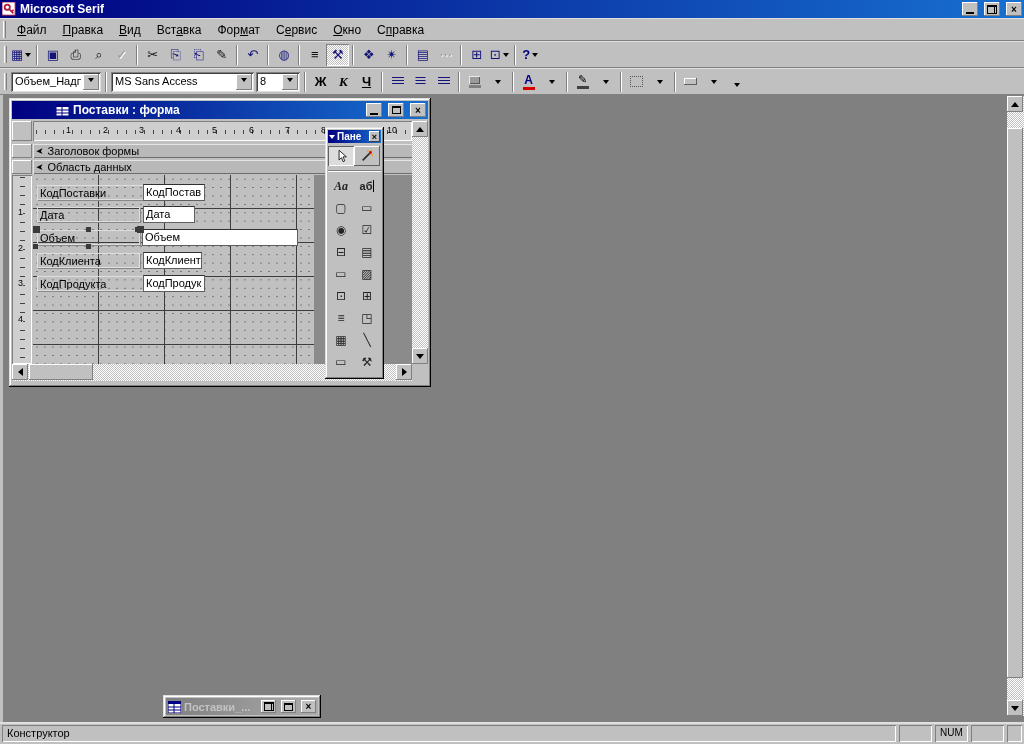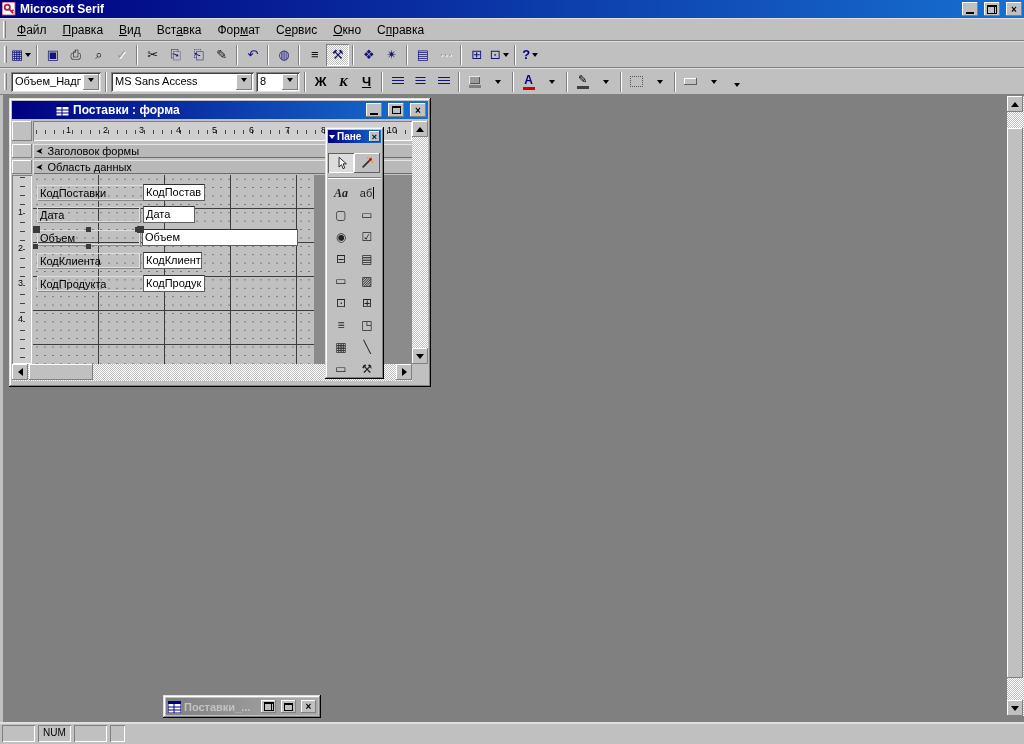--- a/index.html
+++ b/index.html
@@ -88,27 +88,27 @@
   .fw-vsb { position:absolute; left:403px; top:23px; width:16px; height:243px; }
   .fw-hsb { position:absolute; left:3px; top:266px; width:400px; height:17px; }
   .fw-corner { position:absolute; left:403px; top:266px; width:16px; height:17px; background:#c0c0c0; }
   .hthumb { position:absolute; left:17px; top:0; width:64px; height:16px; }
 
   
   .toolbox { position:absolute; left:322px; top:32px; width:59px; height:252px; z-index:5; padding:3px; }
   .tb-title { height:13px; background:linear-gradient(90deg,#000080,#1770d0); color:#fff; font-size:10px; font-weight:bold; display:flex; align-items:center; padding:0 1px; gap:2px; }
   .tb-title .tdd { width:0; height:0; border:3px solid transparent; border-top:4px solid #fff; margin-top:3px; }
   .tb-close { margin-left:auto; width:11px; height:11px; background:#c0c0c0; color:#000; font-size:9px; font-weight:bold; display:flex; align-items:center; justify-content:center; box-shadow: inset -1px -1px 0 #404040, inset 1px 1px 0 #fff; }
-  .tb-grid { display:flex; flex-wrap:wrap; width:77px; margin-top:10px; }
+  .tb-grid { display:flex; flex-wrap:wrap; width:77px; margin-top:3px; }
   .tool { width:26px; height:20px; display:flex; align-items:center; justify-content:center; font-size:12px; color:#222; margin-bottom:2px; }
   .tool.pressed { background:#dcdcdc; box-shadow: inset 1px 1px 0 #606060, inset -1px -1px 0 #fff; }
   .tool.raisedbtn { box-shadow: inset -1px -1px 0 #606060, inset 1px 1px 0 #fff; }
   .tb-sep { width:53px; height:2px; border-top:1px solid #808080; border-bottom:1px solid #fff; margin:2px 0 4px 0; }
   .tool .serif { font-family:"Liberation Serif","DejaVu Serif",serif; font-style:italic; font-weight:bold; font-size:12px; }
-  .tool .cursorbar { border-right:1px solid #000; padding-right:1px; }
+  .tool .cursorbar { border-right:1px solid #000; padding-right:1px;font-weight:bold; }
 
   
   .minwin { position:absolute; left:160px; top:600px; width:158px; height:23px; padding:3px; display:flex; z-index:1; }
   .minwin .bar { flex:1; height:17px; background:linear-gradient(90deg,#7f7f7f,#ababab); display:flex; align-items:center; gap:3px; padding:0 2px; color:#c3c3c3; font-weight:bold; font-size:11px; }
   .minwin .wbtn { width:15px; height:13px; }
 
   
   .statusbar { position:absolute; left:0; bottom:0; width:1024px; height:22px; background:#c0c0c0; display:flex; align-items:center; gap:3px; padding:2px 2px 2px 2px; box-shadow: inset 0 2px 0 #dfdfdf; }
   .spanel { height:17px; box-shadow: inset 1px 1px 0 #808080, inset -1px -1px 0 #fff; padding:2px 5px; white-space:nowrap; overflow:hidden; }
   .spanel.main { flex:1; }
@@ -523,17 +523,18 @@
         <span class="tri-up"></span>
       </span>
     <span class="raised-thin" style="position:absolute;left:0;top:32px;width:16px;height:550px"></span>
     <span class="sb-btn raised-thin" style="bottom:0">
         <span class="tri-down"></span>
       </span>
   </div>
 </div>
 
 <div class="statusbar">
+  <span class="spanel main">Конструктор</span>
   <span class="spanel small"></span>
   <span class="spanel small">NUM</span>
   <span class="spanel small"></span>
   <span class="spanel tiny"></span>
 </div>
 
 </body></html>

